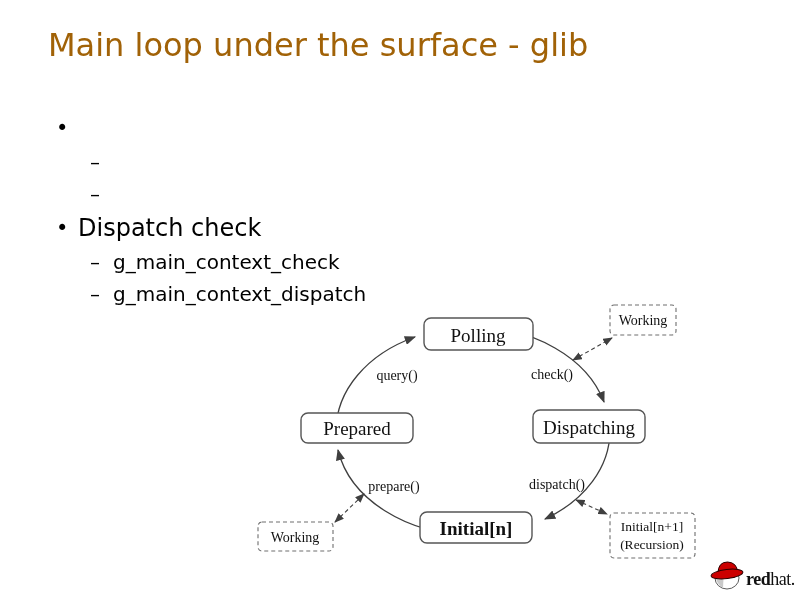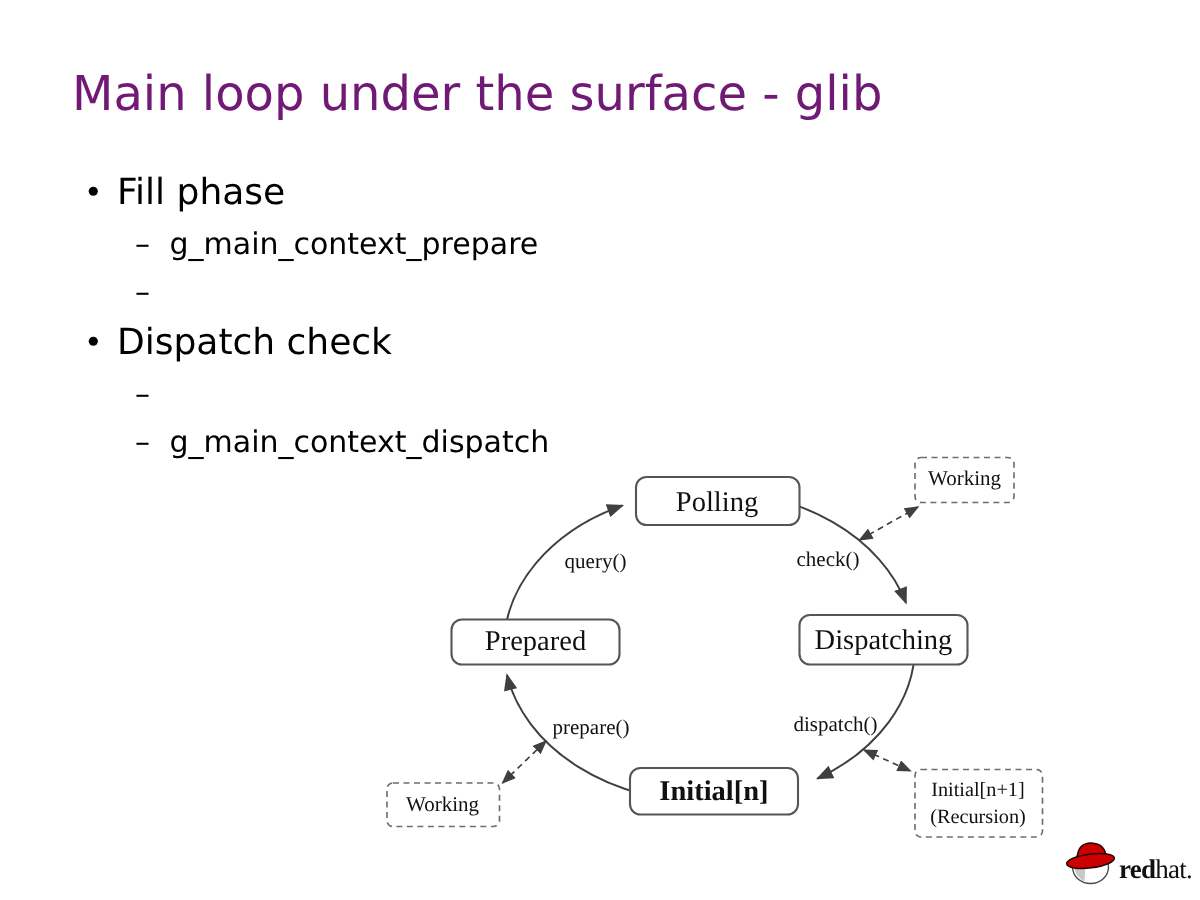--- a/index.html
+++ b/index.html
@@ -5,22 +5,22 @@
   html,body { margin:0; padding:0; }
   body {
     width:800px; height:600px;
     background:#ffffff;
     font-family:"DejaVu Sans","Liberation Sans",sans-serif;
     color:#000;
     position:relative;
     overflow:hidden;
   }
   .title {
-    position:absolute; left:48px; top:42px;
-    font-size:32px; line-height:40px; color:#701a75;
+    position:absolute; left:48px; top:25px;
+    font-size:32px; line-height:40px; color:#a16207;
     white-space:nowrap;
   }
   .bullets { position:absolute; left:48px; top:110px; }
   .l1 { display:flex; font-size:24px; line-height:36px; color:#000; }
   .l1 .marker { width:30px; padding-left:8px; box-sizing:border-box; font-size:21px; }
   .l2 { display:flex; font-size:20px; line-height:32px; margin-left:42px; color:#000; }
   .l2 .marker { width:23px; }
   .diagram { position:absolute; left:250px; top:298px; }
   .logo { position:absolute; left:710px; top:556px; }
   svg text { font-family:"Liberation Serif","DejaVu Serif",serif; fill:#111; }
@@ -28,35 +28,34 @@
 </head>
 <body>
 
 <div class="slide">
 
   <div class="title">Main loop under the surface - glib</div>
 
   <div class="bullets">
     <div class="l1">
       <span class="marker">•</span>
-      <span>Fill phase</span>
     </div>
     <div class="l2">
       <span class="marker">–</span>
-      <span>g_main_context_prepare</span>
     </div>
     <div class="l2">
       <span class="marker">–</span>
     </div>
     <div class="l1">
       <span class="marker">•</span>
       <span>Dispatch check</span>
     </div>
     <div class="l2">
       <span class="marker">–</span>
+      <span>g_main_context_check</span>
     </div>
     <div class="l2">
       <span class="marker">–</span>
       <span>g_main_context_dispatch</span>
     </div>
   </div>
 
   <svg class="diagram" width="460" height="272" viewBox="0 0 460 272">
     <defs>
       <marker id="arr" viewBox="0 0 10 8" refX="9" refY="4" markerWidth="9" markerHeight="7" orient="auto">

